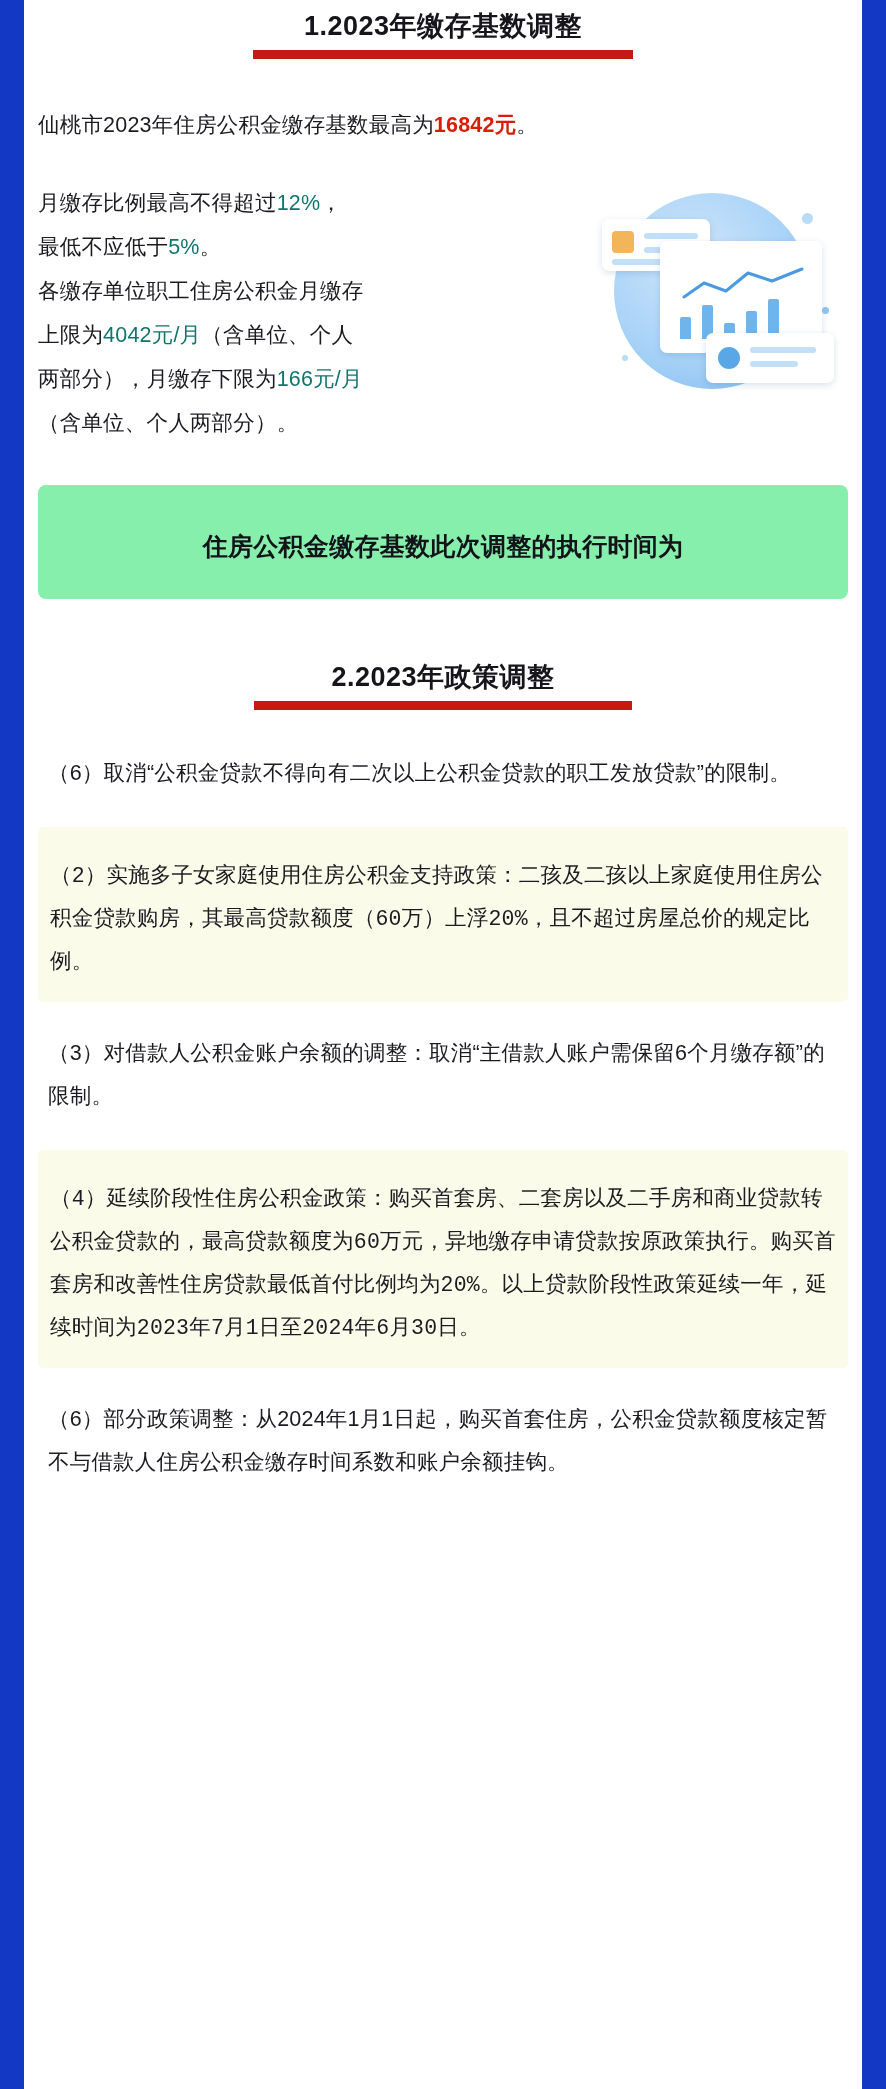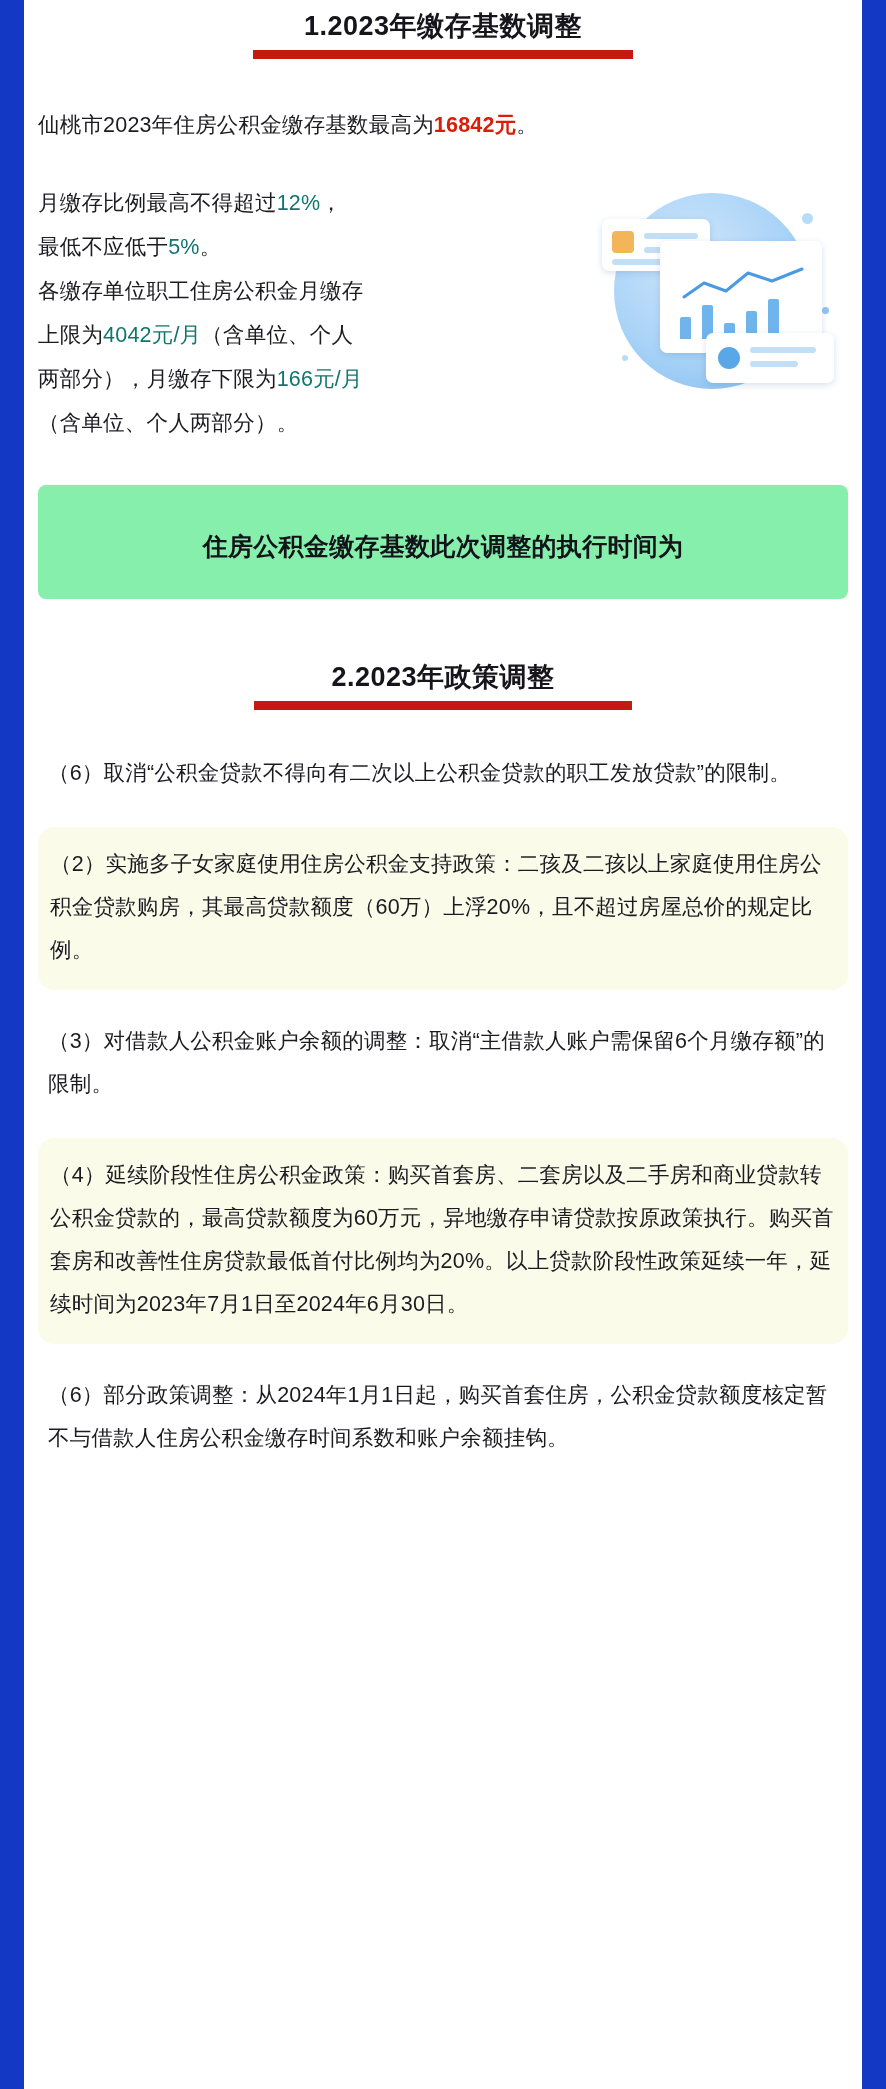--- a/index.html
+++ b/index.html
@@ -194,22 +194,23 @@
     font-size: 21.5px;
     color: #1b1b22;
     line-height: 2.0;
     letter-spacing: 0.2px;
     padding: 8px 10px 10px 10px;
     margin-bottom: 22px;
     text-indent: 0;
   }
   .policy-item.tinted {
     background: #fbfbea;
-    border-radius: 16px;
-    padding: 16px 12px 18px 12px;
+    border-radius: 5px;
+    padding: 28px 12px 18px 12px;
+    font-family: Liberation Mono, monospace;
   }
   .clearfix::after {
     content: "";
     display: block;
     clear: both;
   }
 </style>
 </head>
 <body>
 

